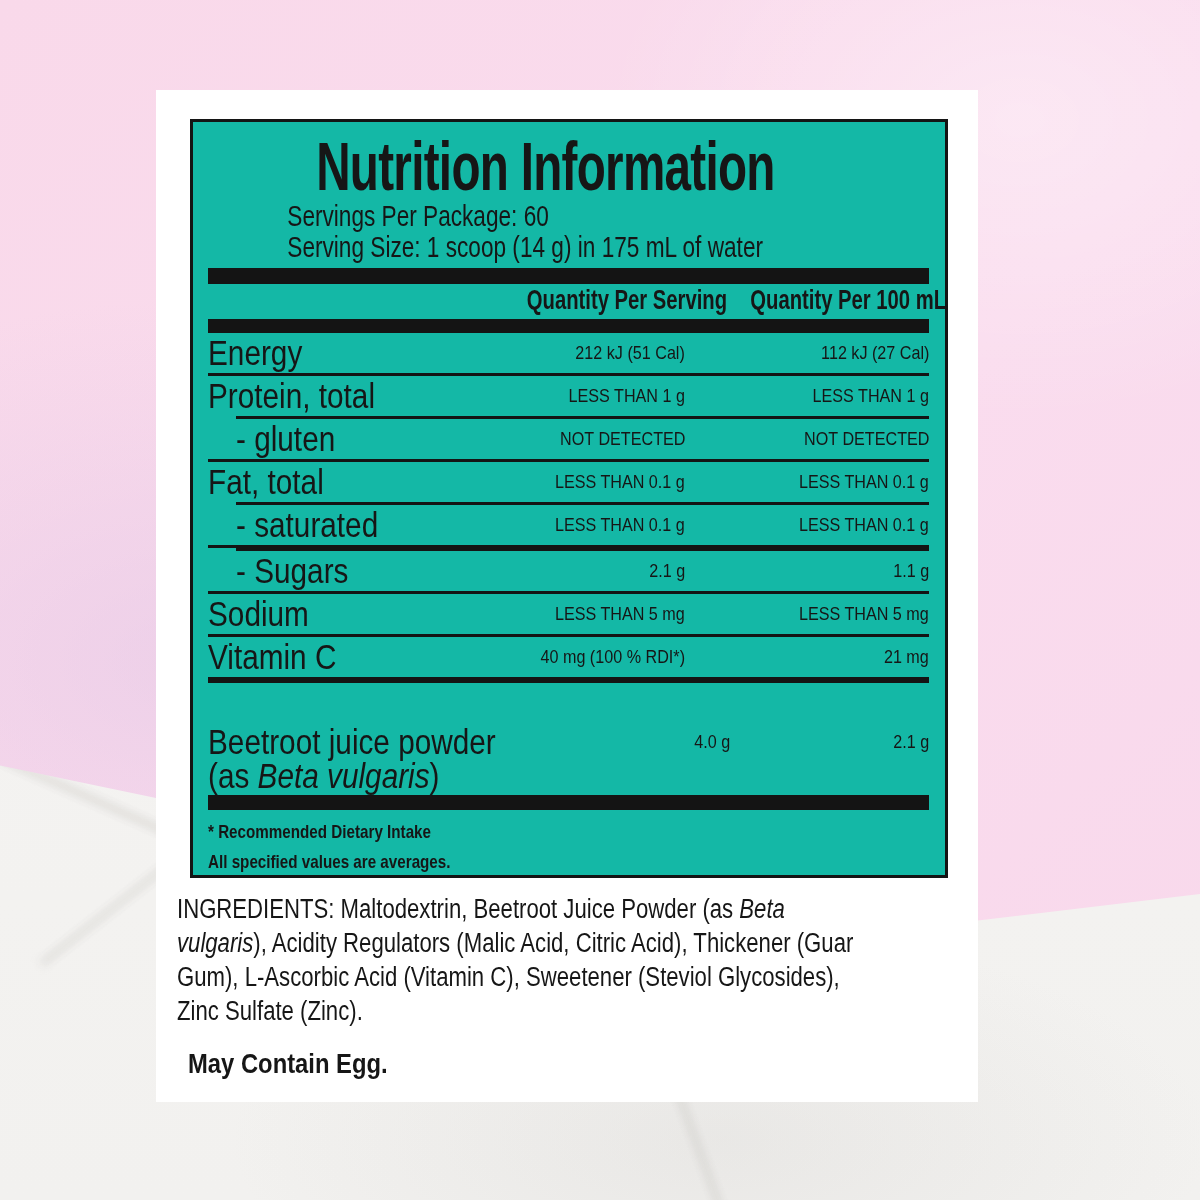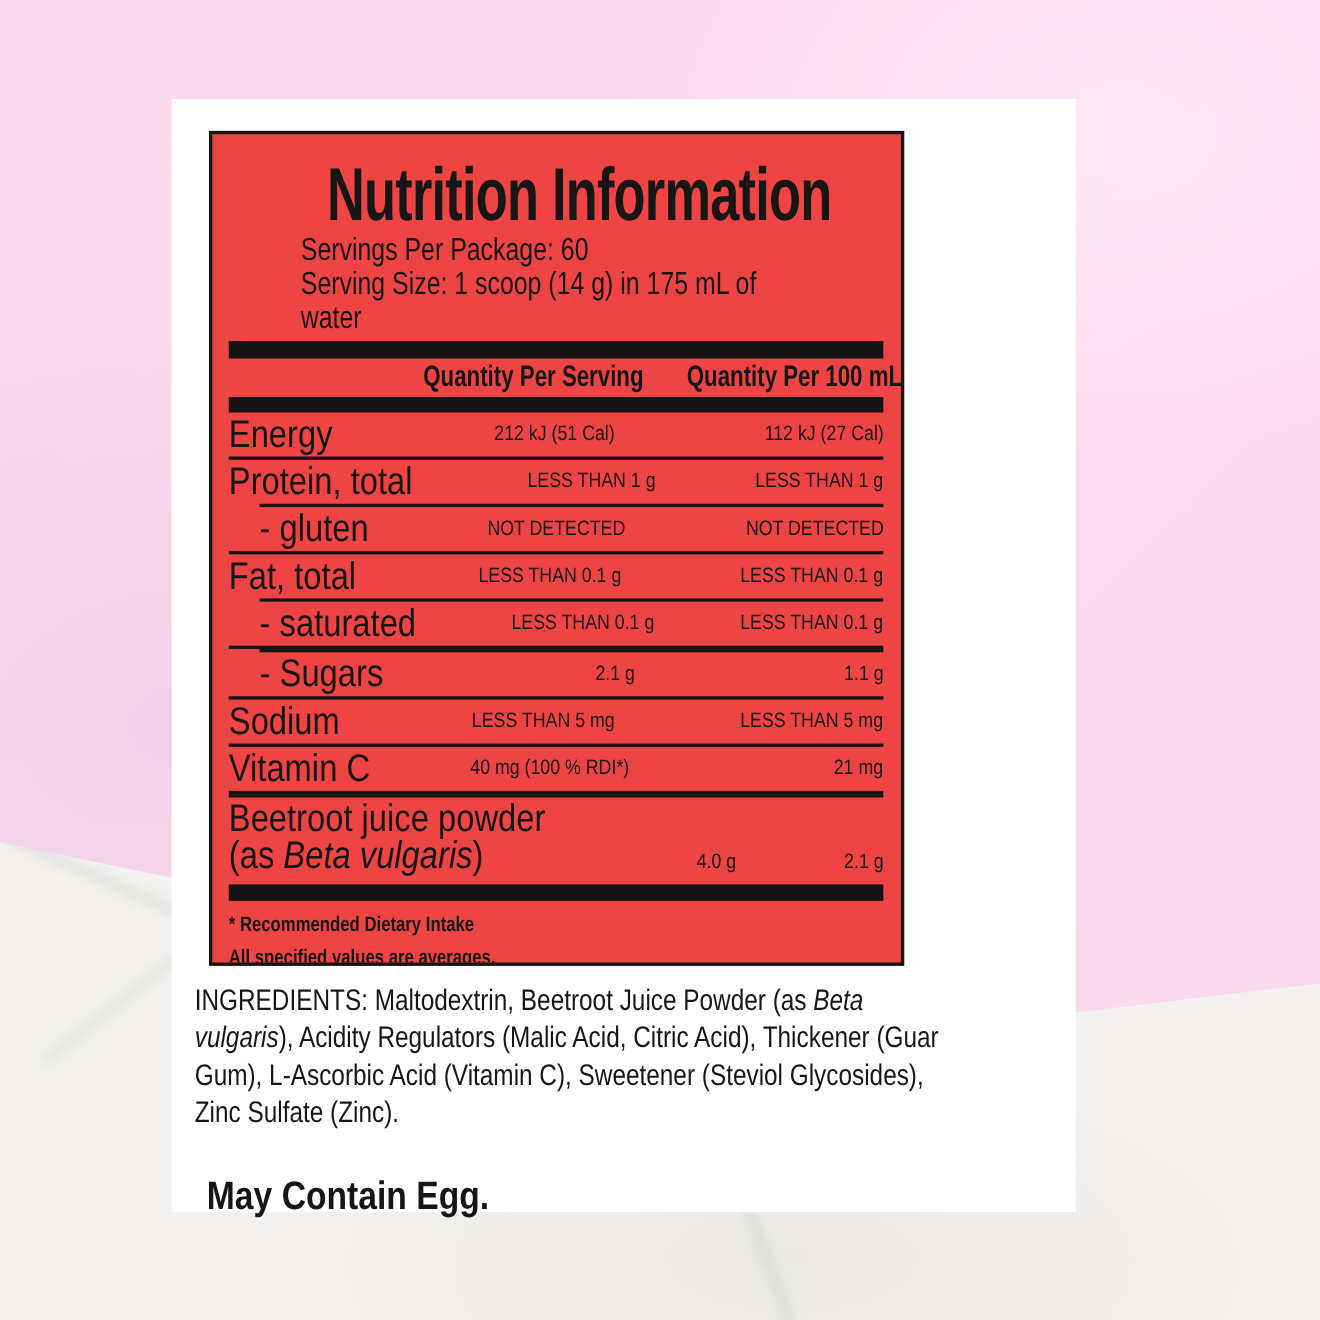--- a/index.html
+++ b/index.html
@@ -26,67 +26,67 @@
   .vein { position:absolute; background:rgba(165,162,158,.35); filter:blur(5px); }
   .vein.v1 { left:-40px; top:795px; width:260px; height:6px; transform:rotate(24deg); }
   .vein.v2 { left:20px;  top:900px; width:200px; height:5px; transform:rotate(-38deg); }
   .vein.v3 { left:620px; top:1150px; width:160px; height:5px; transform:rotate(70deg); }
 
   
   .card { position:absolute; left:156px; top:90px; width:822px; height:1012px;
     background:#ffffff; }
 
   
-  .panel { position:absolute; left:34px; top:29px; width:632px; height:759px;
-    border:3px solid #141414; padding:18px 16px 0 15px; overflow:hidden; background:#ef4444; }
+  .panel { position:absolute; left:34px; top:29px; width:758px; height:759px;
+    border:3px solid #141414; padding:7px 16px 0 15px; overflow:hidden; background:#14b8a6; }
 
   .nowrap { white-space:nowrap; }
   .cx-l { display:inline-block; transform-origin:0 50%; white-space:nowrap; }
   .cx-r { display:inline-block; transform-origin:100% 50%; white-space:nowrap; }
 
   .title { font-size:68px; font-weight:700; line-height:70px; letter-spacing:-1px;
     transform:scaleX(.70); margin-top:2px; }
   .serving-line { font-size:29px; line-height:31px; transform:scaleX(.78); }
 
   .bar { height:16px; background:#141414; }
   .bar.b1 { margin-top:5px; }
   .bar.b2 { height:14px; }
   .bar.b3 { height:15px; margin-top:2px; }
 
-  .head-row { display:flex; align-items:flex-end; height:35px; padding-bottom:3px;gap:16px; }
+  .head-row { display:flex; align-items:flex-end; height:35px; padding-bottom:3px; }
   .head-row .spacer { flex:1; }
   .hcol { font-weight:700; font-size:27px; text-align:right; }
   .hcol.c2 { width:225px; }
   .hcol.c3 { width:244px; }
   .hcol .cx-r { transform:scaleX(.75); }
 
   .t-row { display:flex; align-items:center; min-height:37px; }
   .t-row .lab { flex:1; font-size:35px; }
   .t-row .lab .cx-l { transform:scaleX(.85); }
   .t-row .lab.ind { padding-left:28px; }
   .t-row .val { text-align:right; font-size:19px; }
   .t-row .val.c2 { width:225px; }
   .t-row .val.c3 { width:244px; }
   .t-row .val .cx-r { transform:scaleX(.85); }
   .t-row.two-line { align-items:flex-start; }
-  .t-row.two-line .lab { line-height:34px; padding-top:2px; }
+  .t-row.two-line .lab { line-height:34px; padding-top:2px;margin-top:40px; }
   .t-row.two-line .val { line-height:37px;margin-top:40px; }
   .it { font-style:italic; }
 
   .sep { height:3px; background:#141414; }
   .sep.ind { margin-left:28px; }
 
   .footnotes { margin-top:7px; font-size:19px; line-height:30px;font-weight:bold; }
   .footnotes .cx-l { transform:scaleX(.80); }
 
   
   .ingredients { position:absolute; left:21px; top:802px; font-size:27px; line-height:34px; }
   .ingredients .line { height:34px; }
   .ingredients .cx-l { transform:scaleX(.82); }
-  .allergen { position:absolute; left:32px; top:958px; font-size:36px; font-weight:700;margin-top:18px; }
+  .allergen { position:absolute; left:32px; top:958px; font-size:28px; font-weight:700; }
   .allergen .cx-l { transform:scaleX(.85); }
 </style>
 </head>
 <body>
 
 <div class="stage">
   <div class="bg-pink"></div>
   <div class="bg-marble">
     <div class="vein v1"></div>
     <div class="vein v2"></div>

